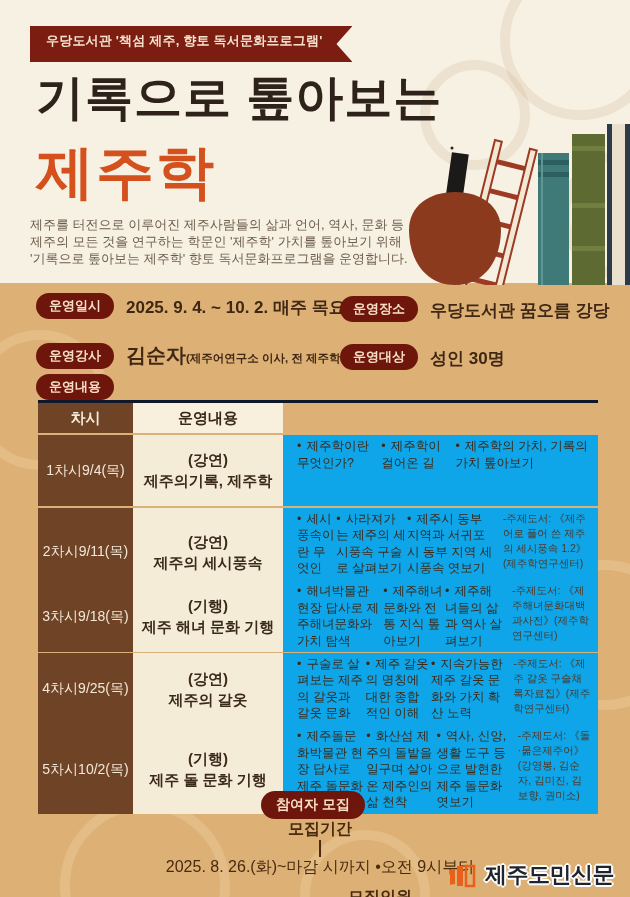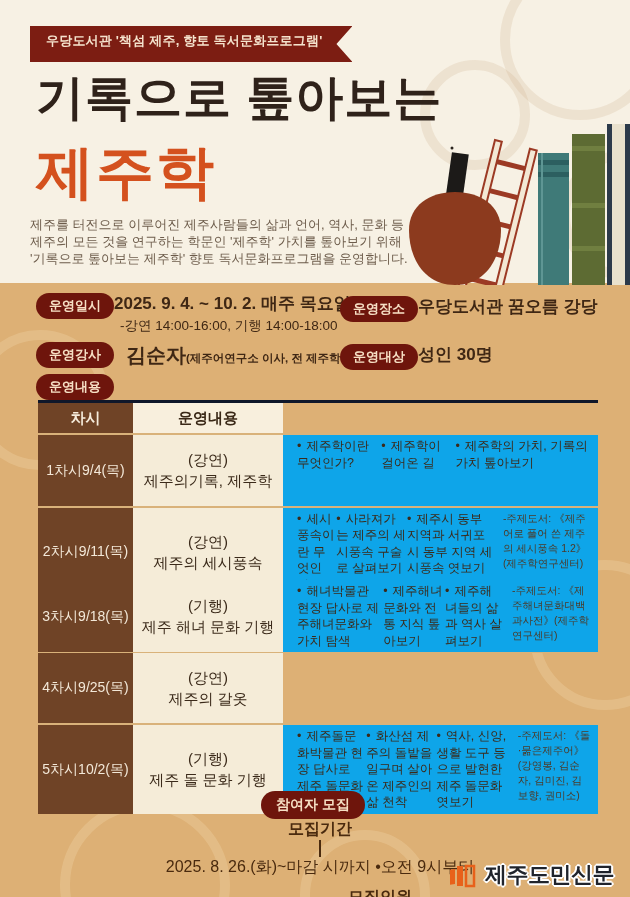--- a/index.html
+++ b/index.html
@@ -28,35 +28,35 @@
   
   .desc{position:absolute;left:30px;top:216px;font-size:13px;line-height:17px;color:#6d5c4b;}
   
   .illu{position:absolute;right:0;top:118px;width:235px;height:167px;}
 
   
   .badge{
     display:inline-block;background:#6e150c;color:#f6dfc4;border-radius:14px;
     padding:4px 13px;font-size:13px;font-weight:700;white-space:nowrap;
   }
-  .info-row{position:absolute;display:flex;align-items:flex-start;}
+  .info-row{position:absolute;display:flex;gap:12px;align-items:flex-end;}
   .info-val{font-size:17px;font-weight:700;color:#3f2714;line-height:22px;}
   .info-sub{font-size:13.5px;font-weight:500;color:#3f2714;margin-top:2px;padding-left:6px;}
-  .inst-name{font-size:20px;font-weight:700;color:#3f2714;margin-left:12px;}
+  .inst-name{font-size:20px;font-weight:700;color:#3f2714;}
   .inst-detail{font-size:11.5px;font-weight:600;color:#3f2714;}
 
   
   .table{position:absolute;left:38px;top:400px;width:560px;border-top:3px solid #0f172a;}
   .t-row{display:grid;grid-template-columns:95px 150px 315px;border-bottom:2px solid #d9b27a;}
   .t-head{height:30px;}
   .t-head .c1{background:#6f4326;color:#f6ecdc;display:flex;align-items:center;justify-content:center;font-size:15px;font-weight:700;}
   .t-head .c2,.t-head .c3{background:#f8efdd;color:#3a2817;display:flex;align-items:center;justify-content:center;font-size:15px;font-weight:700;}
   .t-body{height:70.5px;}
   .t-body .c1{background:#6f4326;color:#f3e8d8;display:flex;flex-direction:row;align-items:center;justify-content:center;font-size:14px;line-height:19px;font-weight:500;}
-  .t-body .c2{background:#f5ecd8;color:#3b2a1a;display:flex;flex-direction:column;align-items:center;justify-content:center;font-size:15px;line-height:21px;}
+  .t-body .c2{background:#f5ecd8;color:#3b2a1a;display:flex;flex-direction:column;align-items:center;justify-content:center;font-size:15px;line-height:21px;font-weight:bold;}
   .t-body .c3{background:#0ea5e9;color:#3b2a1a;display:flex;flex-direction:row;justify-content:center;padding:3px 6px 3px 14px;}
   .bullet{font-size:12.5px;line-height:16.5px;}
   .bullet::before{content:"•";margin-right:5px;}
   .book{font-size:10.5px;line-height:15px;color:#4c3a28;padding-left:9px;}
 
   
   .recruit{position:absolute;left:30px;top:791px;width:580px;}
   .rec-line{display:flex;align-items:center;margin-bottom:9px;flex-direction:column;}
   .rec-badge{background:#6e150c;color:#f6dfc4;border-radius:15px;padding:5px 15px;font-size:14px;font-weight:700;margin-right:14px;white-space:nowrap;}
   .rec-label{font-size:16px;font-weight:700;color:#4a2a0e;white-space:nowrap;font-family:Liberation Mono, monospace;}
@@ -128,21 +128,20 @@
       <circle cx="57" cy="30" r="1.5" fill="#2a241e"></circle>
       <rect x="52" y="35" width="17" height="72" fill="#1c1a18" transform="rotate(8 60 70)"></rect>
       <path d="M60,74 C34,74 14,88 14,112 C14,141 30,167 60,167 C90,167 106,141 106,112 C106,88 86,74 60,74 Z" fill="#8c3a1e"></path>
     </g>
   </svg>
 
   <div class="info-row" style="left:36px;top:293px;">
     <span class="badge">운영일시</span>
     <span>
       <div class="info-val">2025. 9. 4. ~ 10. 2. 매주 목요일</div>
-      <div class="info-sub">-강연 14:00-16:00, 기행 14:00-18:00</div>
     </span>
   </div>
   <div class="info-row" style="left:340px;top:296px;">
     <span class="badge">운영장소</span>
     <span class="info-val">우당도서관 꿈오름 강당</span>
   </div>
   <div class="info-row" style="left:36px;top:342px;">
     <span class="badge">운영강사</span>
     <span style="white-space:nowrap;">
       <span class="inst-name">김순자</span><span class="inst-detail">(제주어연구소 이사, 전 제주학연구센터장)</span>
@@ -213,20 +212,26 @@
     </div>
 
     <div class="t-row t-body">
       <div class="c1">
         <div>4차시</div>
         <div>9/25(목)</div>
       </div>
       <div class="c2">
         <div>(강연)</div>
         <div>제주의 갈옷</div>
+      </div>
+      <div class="c3">
+        <div class="bullet">구술로 살펴보는 제주의 갈옷과 갈옷 문화</div>
+        <div class="bullet">제주 갈옷의 명칭에 대한 종합적인 이해</div>
+        <div class="bullet">지속가능한 제주 갈옷 문화와 가치 확산 노력</div>
+        <div class="book">-주제도서: 《제주 갈옷 구술채록자료집》(제주학연구센터)</div>
       </div>
     </div>
 
     <div class="t-row t-body">
       <div class="c1">
         <div>5차시</div>
         <div>10/2(목)</div>
       </div>
       <div class="c2">
         <div>(기행)</div>

